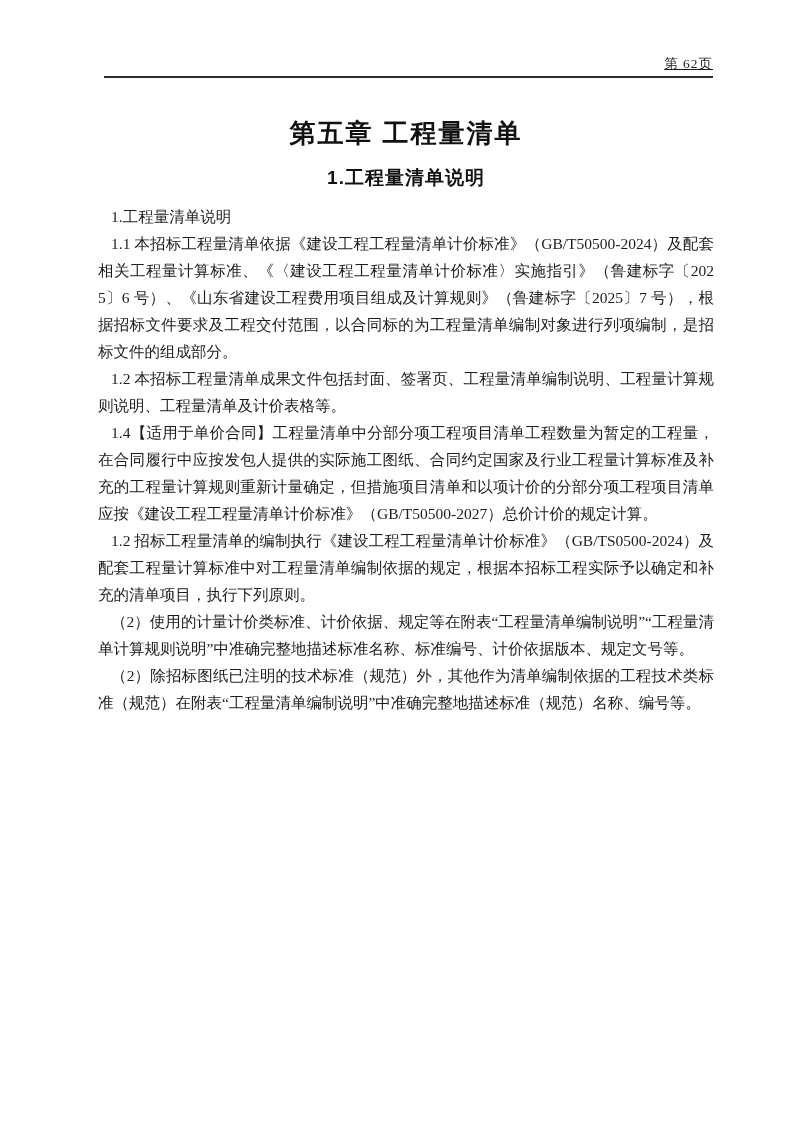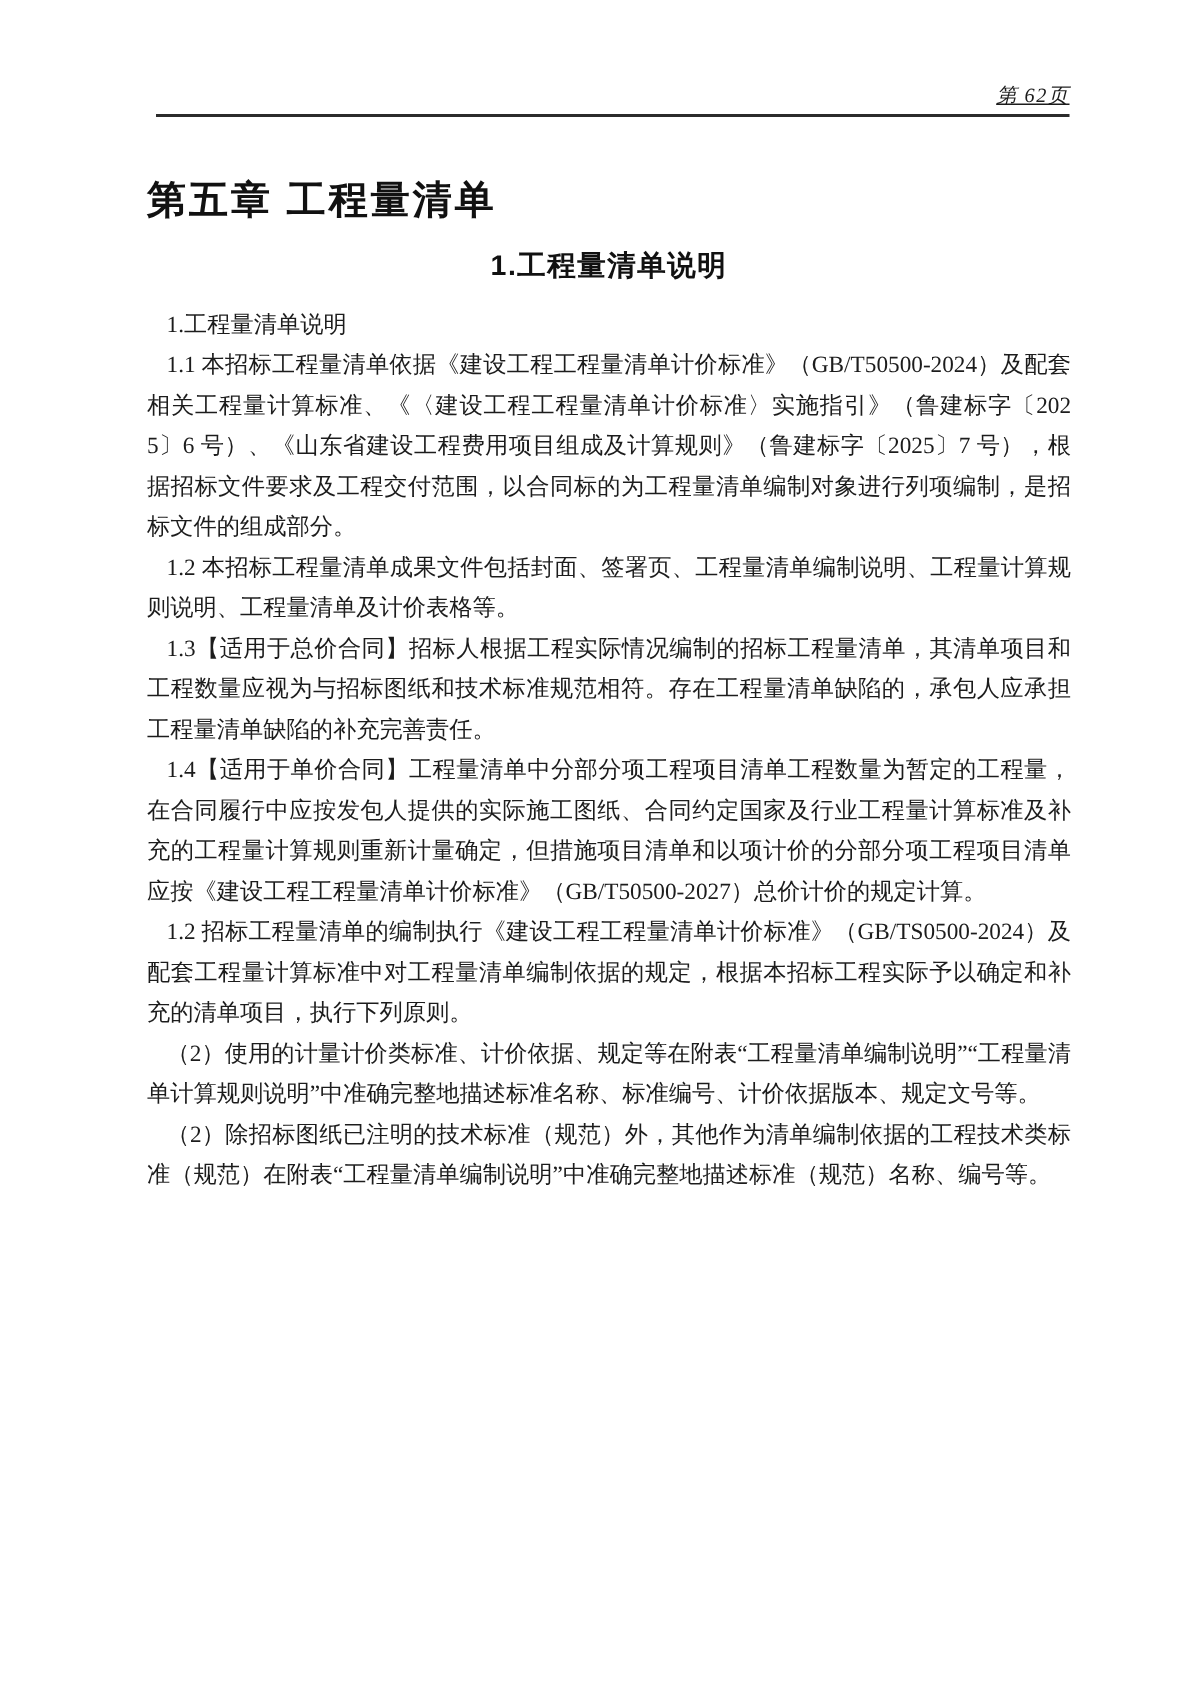--- a/index.html
+++ b/index.html
@@ -23,30 +23,30 @@
     width: 609px;
     border-bottom: 2px solid #2b2b2b;
     text-align: right;
     padding-bottom: 3px;
     font-size: 13.5px;
     line-height: 18px;
   }
   .page-num {
     text-decoration: underline;
     letter-spacing: 1px;
-    font-style: italic;
   }
   .content {
     position: absolute;
     top: 106px;
     left: 98px;
     width: 616px;
   }
   .chapter {
     margin: 10px 0 0 0;
+    text-align: center;
     font-family: "Liberation Sans", sans-serif;
     font-weight: bold;
     font-size: 26px;
     line-height: 34px;
     letter-spacing: 2px;
     color: #111111;
   }
   .section {
     margin: 15px 0 13px 0;
     text-align: center;
@@ -75,20 +75,19 @@
     <span class="page-num">第 62页</span>
   </div>
 
   <div class="content">
     <h1 class="chapter">第五章 工程量清单</h1>
     <h2 class="section">1.工程量清单说明</h2>
     <div id="paragraphs">
         <p class="body-para">1.工程量清单说明</p>
         <p class="body-para">1.1 本招标工程量清单依据《建设工程工程量清单计价标准》（GB/T50500-2024）及配套相关工程量计算标准、《〈建设工程工程量清单计价标准〉实施指引》（鲁建标字〔2025〕6 号）、《山东省建设工程费用项目组成及计算规则》（鲁建标字〔2025〕7 号），根据招标文件要求及工程交付范围，以合同标的为工程量清单编制对象进行列项编制，是招标文件的组成部分。</p>
         <p class="body-para">1.2 本招标工程量清单成果文件包括封面、签署页、工程量清单编制说明、工程量计算规则说明、工程量清单及计价表格等。</p>
-        <p class="body-para">1.3【适用于总价合同】招标人根据工程实际情况编制的招标工程量清单，其清单项目和工程数量应视为与招标图纸和技术标准规范相符。存在工程量清单缺陷的，承包人应承担工程量清单缺陷的补充完善责任。</p>
         <p class="body-para">1.4【适用于单价合同】工程量清单中分部分项工程项目清单工程数量为暂定的工程量，在合同履行中应按发包人提供的实际施工图纸、合同约定国家及行业工程量计算标准及补充的工程量计算规则重新计量确定，但措施项目清单和以项计价的分部分项工程项目清单应按《建设工程工程量清单计价标准》（GB/T50500-2027）总价计价的规定计算。</p>
         <p class="body-para">1.2 招标工程量清单的编制执行《建设工程工程量清单计价标准》（GB/TS0500-2024）及配套工程量计算标准中对工程量清单编制依据的规定，根据本招标工程实际予以确定和补充的清单项目，执行下列原则。</p>
         <p class="body-para">（2）使用的计量计价类标准、计价依据、规定等在附表“工程量清单编制说明”“工程量清单计算规则说明”中准确完整地描述标准名称、标准编号、计价依据版本、规定文号等。</p>
         <p class="body-para">（2）除招标图纸已注明的技术标准（规范）外，其他作为清单编制依据的工程技术类标准（规范）在附表“工程量清单编制说明”中准确完整地描述标准（规范）名称、编号等。</p>
       </div>
   </div>
 </div>
 
 </body></html>

